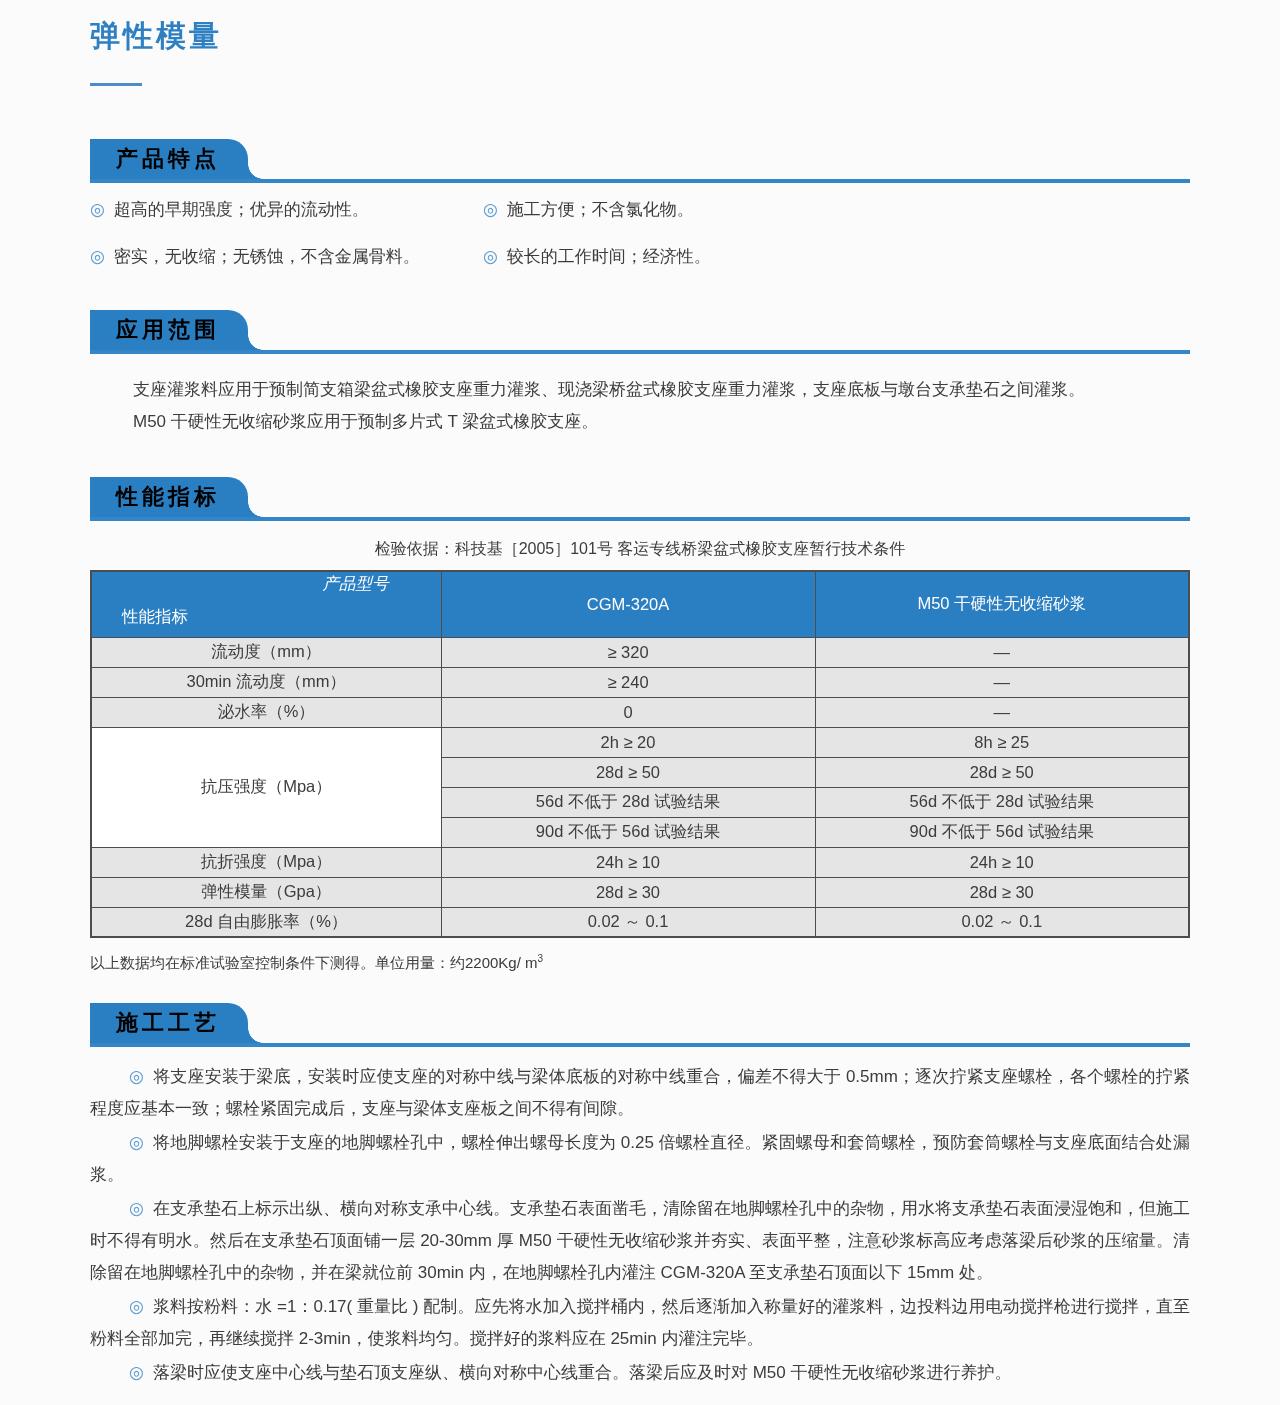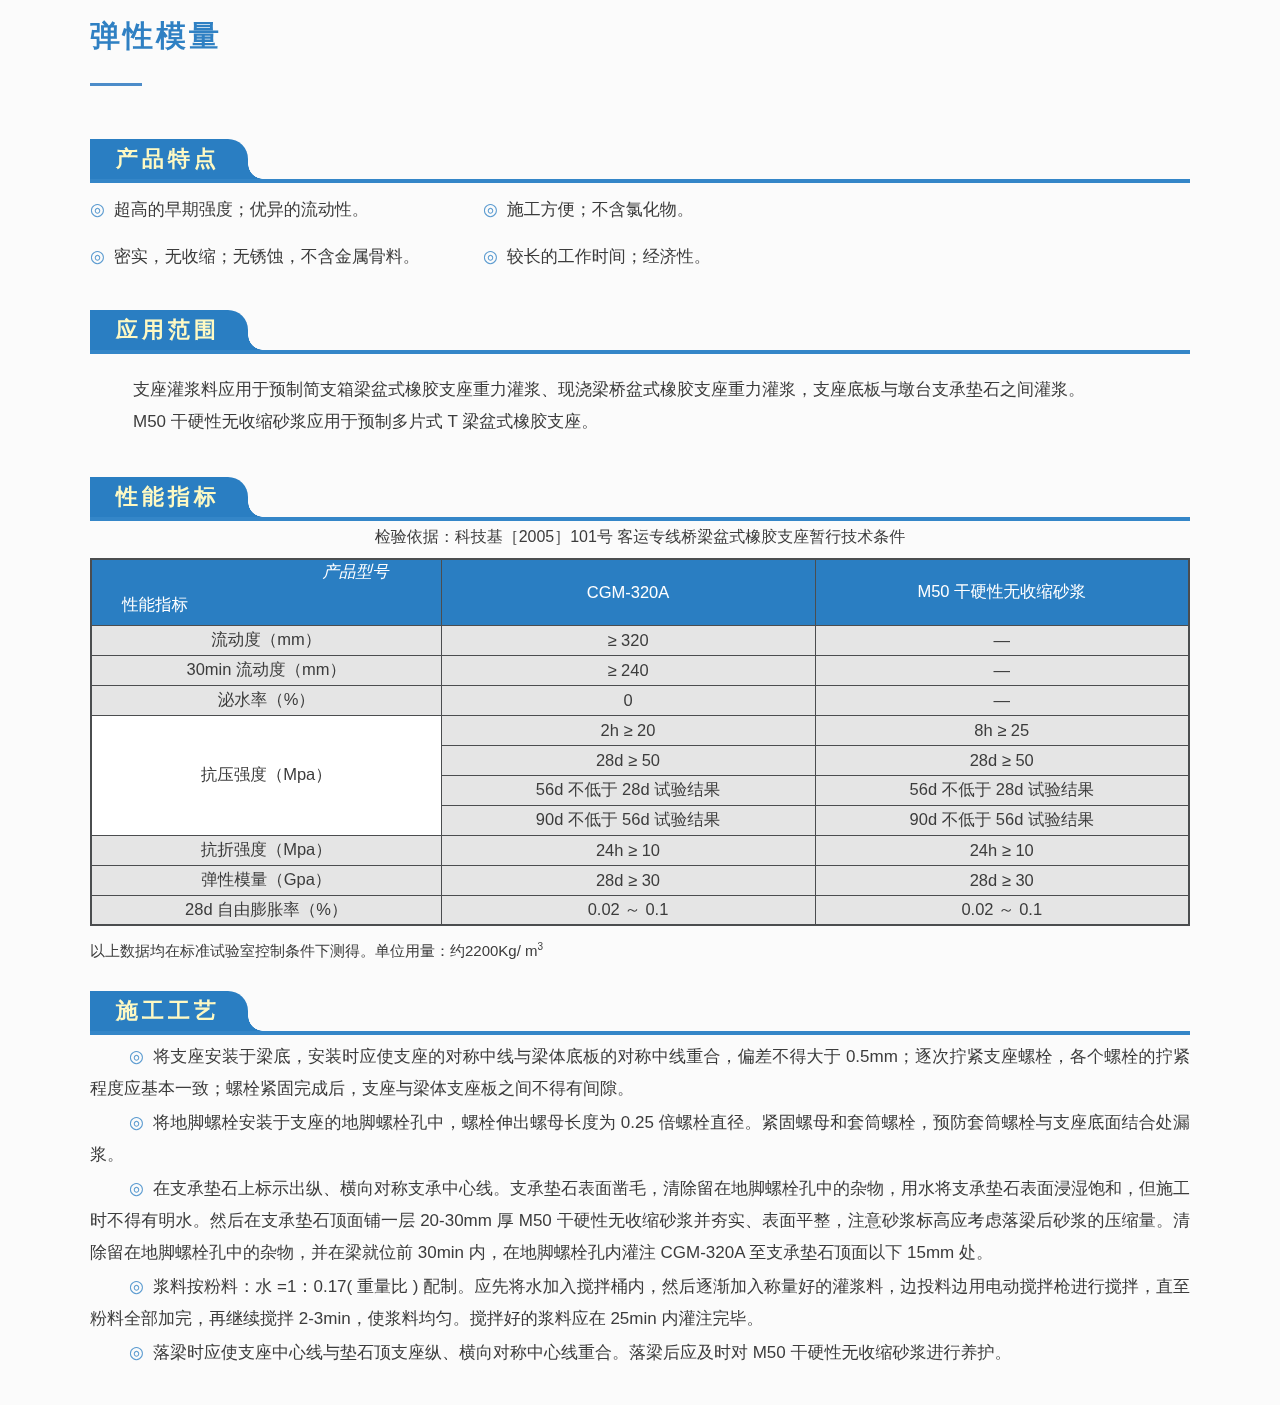--- a/index.html
+++ b/index.html
@@ -27,21 +27,21 @@
     margin-top: 26px;
   }
 
   
   .section { margin-top: 0; }
   .badge-row { border-bottom: 4px solid #3486c8; line-height: 0; }
   .badge {
     position: relative;
     display: inline-block;
     background: #2a7ec2;
-    color: #fef9c3;
+    color: #000000;
     font-size: 22px;
     font-weight: bold;
     letter-spacing: 4px;
     line-height: 1;
     padding: 9px 28px 9px 26px;
     border-top-right-radius: 20px;
     vertical-align: bottom;
     text-align: right;
   }
   .badge::after {
@@ -74,21 +74,21 @@
   
   .app-text {
     margin-top: 20px;
     padding-left: 43px;
     font-size: 17px;
     line-height: 32px;
   }
 
   
   .basis {
-    margin-top: 6px;
+    margin-top: 18px;
     text-align: center;
     font-size: 16px;
   }
   table.perf {
     margin-top: 10px;
     width: 100%;
     border-collapse: collapse;
     table-layout: fixed;
     text-align: center;
     font-size: 16.5px;
@@ -115,21 +115,21 @@
     background-image: linear-gradient(to bottom right,
       rgba(0,0,0,0) calc(50% - 1px), #46484a calc(50% - 1px),
       #46484a calc(50% + 1px), rgba(0,0,0,0) calc(50% + 1px));
   }
   .corner .corner-top { position: absolute; top: 1px; right: 52px; font-style: italic; }
   .corner .corner-bottom { position: absolute; bottom: 9px; left: 30px; }
   .table-note { margin-top: 15px; font-size: 15px; }
   .table-note sup { font-size: 10px; }
 
   
-  .process-steps { margin-top: 6px; }
+  .process-steps { margin-top: 14px; }
   .process-steps p {
     font-size: 17px;
     line-height: 32px;
     text-align: justify;
     text-indent: 2.3em;
     margin: 2px 0;
   }
 
   
   .sec-features { margin-top: 53px; }

